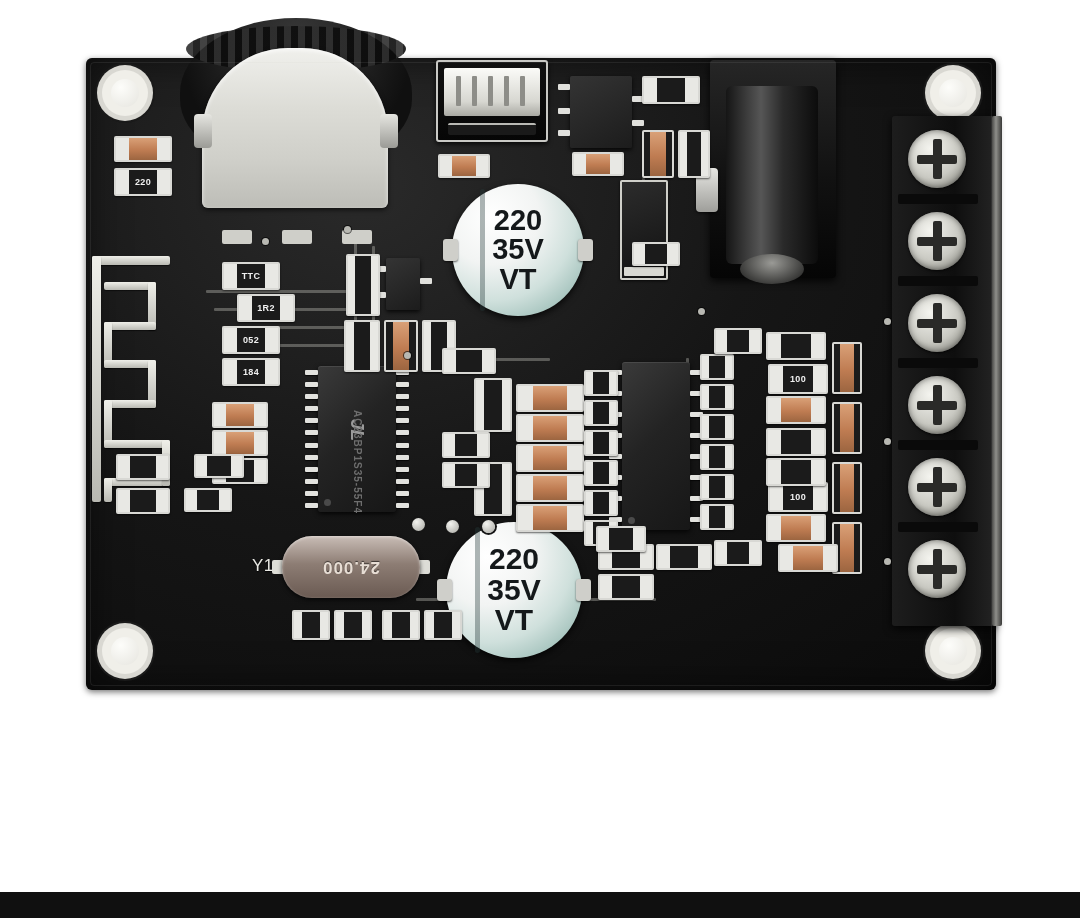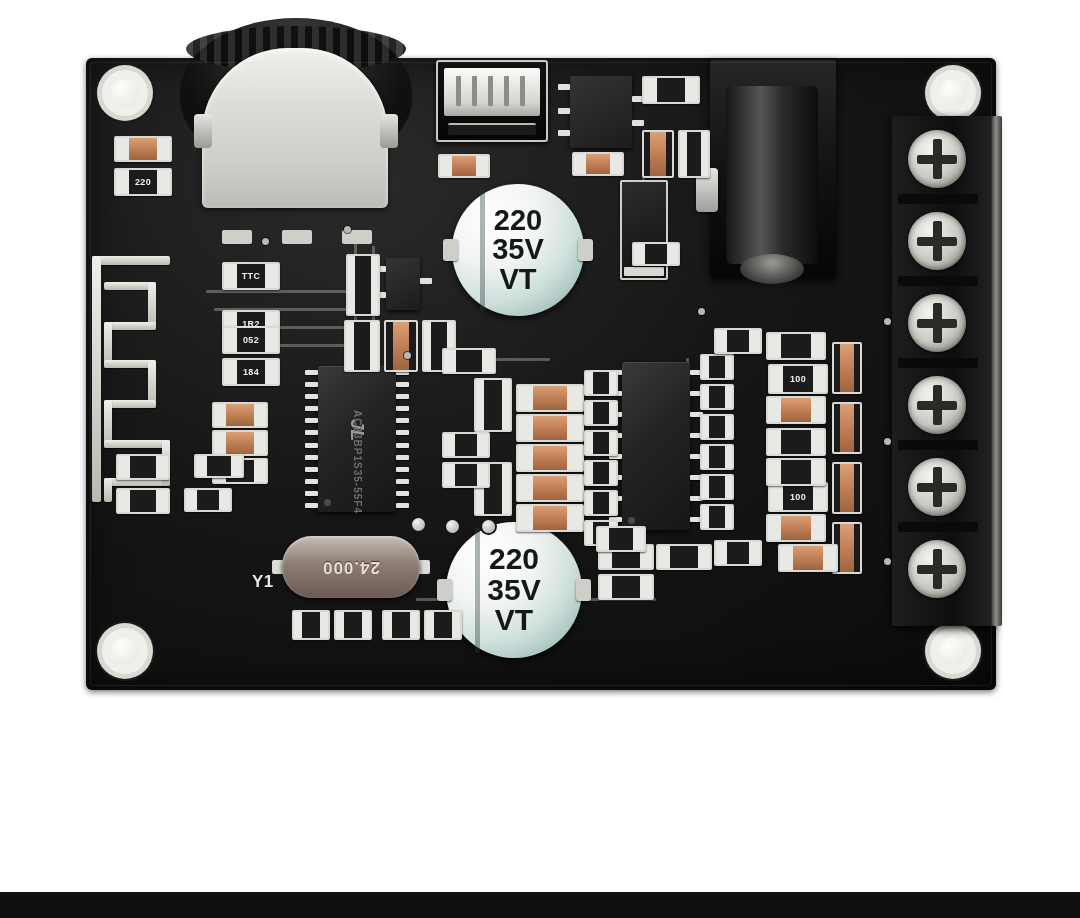--- a/index.html
+++ b/index.html
@@ -130,22 +130,22 @@
     background:linear-gradient(180deg,#c9bdb6 0%,#8d7d74 45%,#6a5a52 100%);
     box-shadow:0 2px 4px rgba(0,0,0,.7), inset 0 1px 3px rgba(255,255,255,.45);
     display:flex;align-items:center;justify-content:center;}
   #xtal .can span{transform:rotate(180deg);color:#e7ddd4;font-size:17px;font-weight:700;letter-spacing:1px;
     text-shadow:0 1px 1px rgba(0,0,0,.6);}
   #xtal .pad{position:absolute;inset:-9px -4px;border:2px solid #d3d3cd;border-radius:6px;z-index:-1;}
   #xtal .lead{position:absolute;top:50%;margin-top:-7px;width:12px;height:14px;background:#ddddd7;border-radius:2px;}
   #xtal .lead.l{left:-10px}#xtal .lead.r{right:-10px}
 
   
-  .silk{position:absolute;color:#e9e9e4;font-size:14px;font-weight:700;letter-spacing:.5px;
-    text-shadow:0 1px 1px rgba(0,0,0,.8);margin-top:16px;}
+  .silk{position:absolute;color:#e9e9e4;font-size:14px;font-weight:400;letter-spacing:.5px;
+    text-shadow:0 1px 1px rgba(0,0,0,.8);}
 
   
   .trace{position:absolute;background:rgba(185,185,178,.40);border-radius:1px;}
 
   
   .via{position:absolute;width:7px;height:7px;border-radius:50%;background:#b8b8b2;
     box-shadow:0 0 0 1px rgba(0,0,0,.6);}
   .tpad{position:absolute;width:13px;height:13px;border-radius:50%;
     background:radial-gradient(circle at 35% 30%,#f2f2ee,#a8a8a2);box-shadow:0 0 0 2px #151515;}
 
@@ -359,21 +359,21 @@
         <span class="body"></span>
         <span class="endL"></span>
         <span class="endR"></span>
       </div>
 
     <div class="smd" style="left:136px;top:204px;width:54px;height:24px;">
       <span class="endL"></span>
         <span class="endR"></span>
       <span class="txt">TTC</span>
     </div>
-    <div class="smd" style="left:136px;top:236px;width:54px;height:24px;margin-top:16px;">
+    <div class="smd" style="left:151px;top:236px;width:54px;height:24px;">
       <span class="endL"></span>
         <span class="endR"></span>
       <span class="txt">1R2</span>
     </div>
     <div class="smd" style="left:136px;top:268px;width:54px;height:24px;">
       <span class="endL"></span>
         <span class="endR"></span>
       <span class="txt">052</span>
     </div>
     <div class="smd" style="left:136px;top:300px;width:54px;height:24px;">

